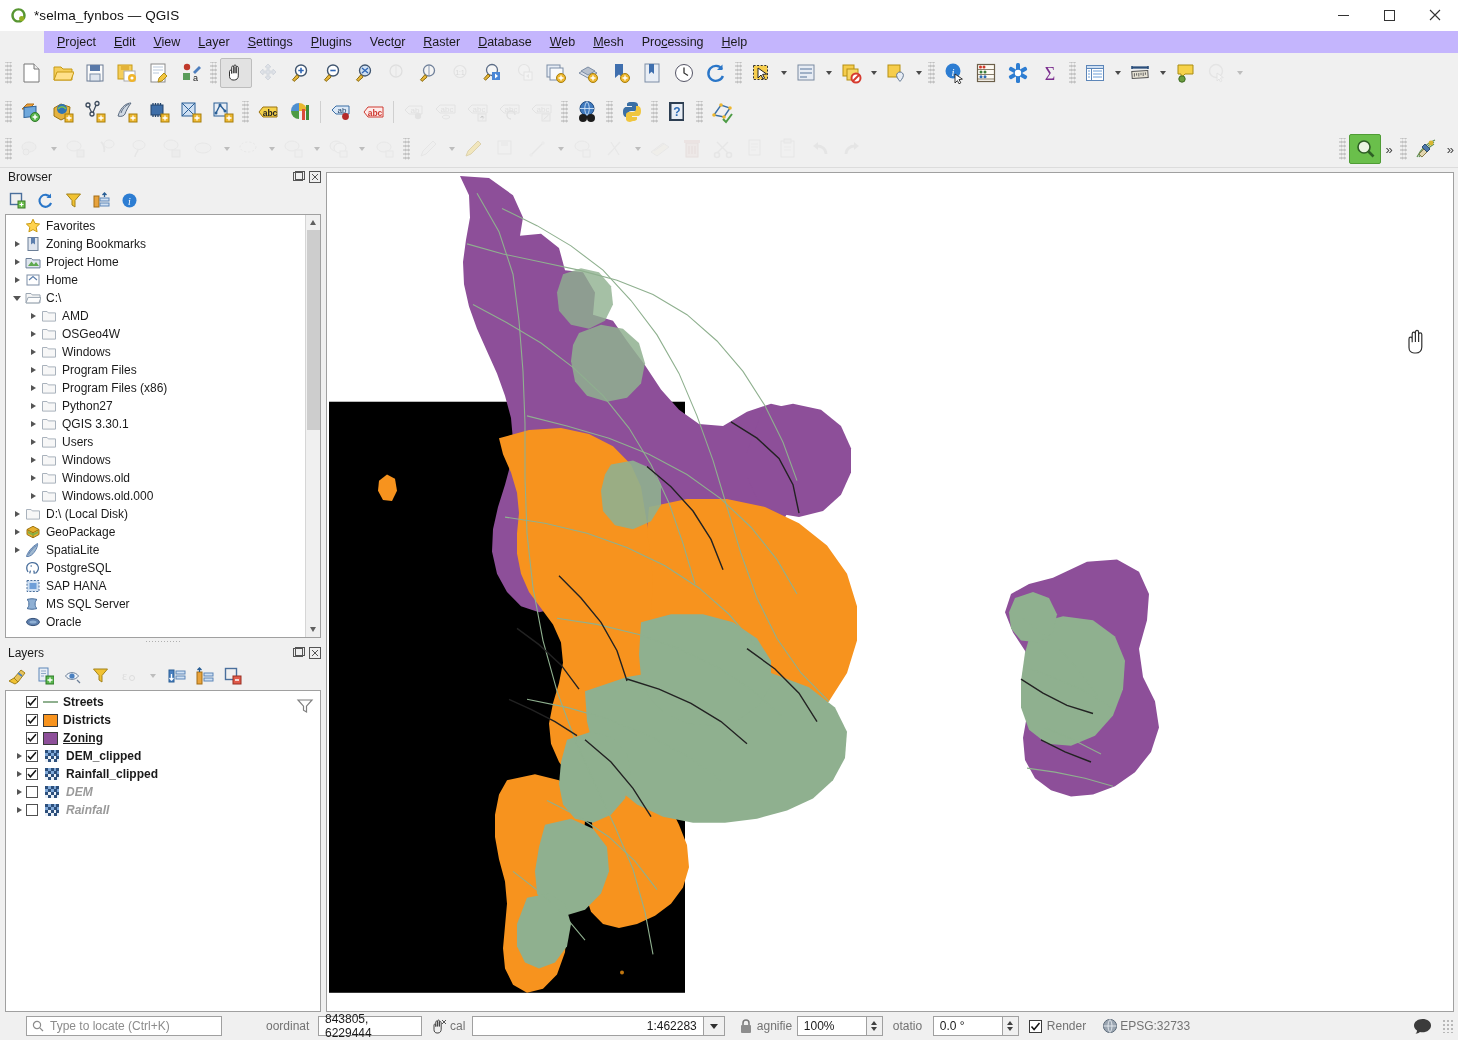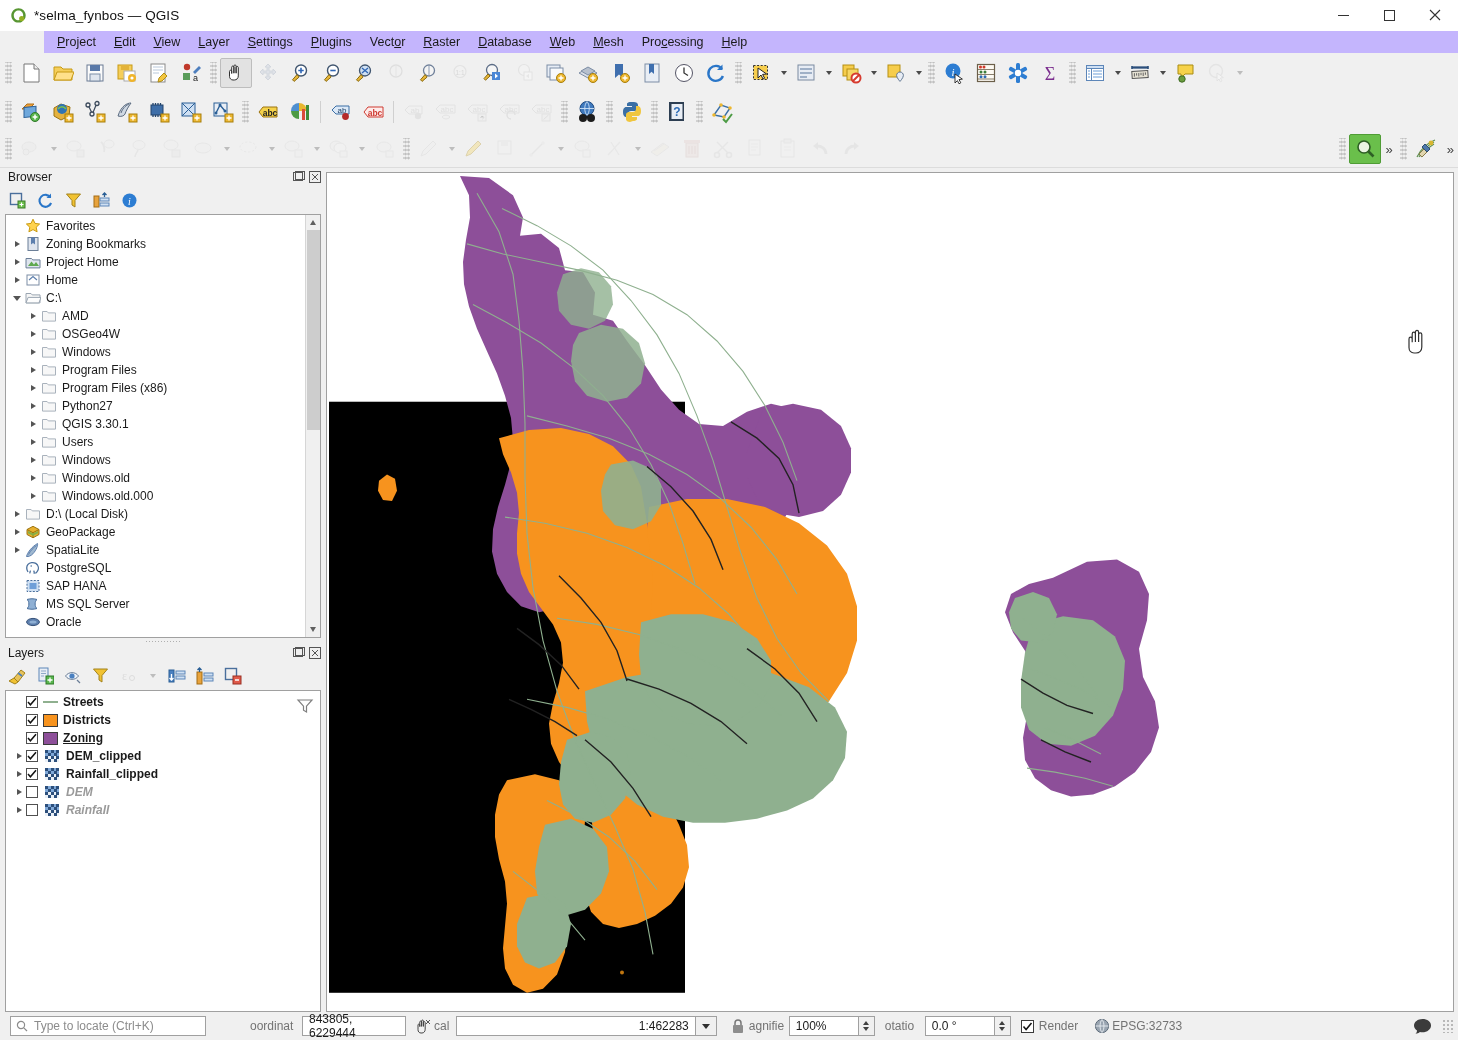--- a/index.html
+++ b/index.html
@@ -142,21 +142,21 @@
   
   .canvas-wrap { flex:1; min-width:0; padding: 4px 4px 0 0; display:flex; }
   .canvas {
     flex:1; background:#fff; border:1px solid #a0a0a0; position: relative; overflow:hidden;
   }
   .cursor-hand { position:absolute; left:1408px; top:322px; pointer-events:none;}
 
   
   .statusbar {
     height: 28px; flex:none; background:#f0f0f0; display:flex; align-items:center;
-    padding: 0 4px; gap: 0px; font-size:12px;
+    padding: 0 4px; gap: 0px; font-size:12px;margin-left:16px;
   }
   .locate {
     width: 196px; height:20px; background:#fff; border:1px solid #a0a0a0; display:flex;
     align-items:center; padding: 0 5px; margin-left: 6px; color:#8c8c8c; flex:none;
   }
   .locate span{margin-left:6px;}
   .sb-lbl { color:#737373; white-space:nowrap; overflow:hidden; flex:none; }
   .sb-field {
     height:20px; background:#fff; border:1px solid #a0a0a0; display:flex;align-items:center;
     padding:0 6px; flex:none;

